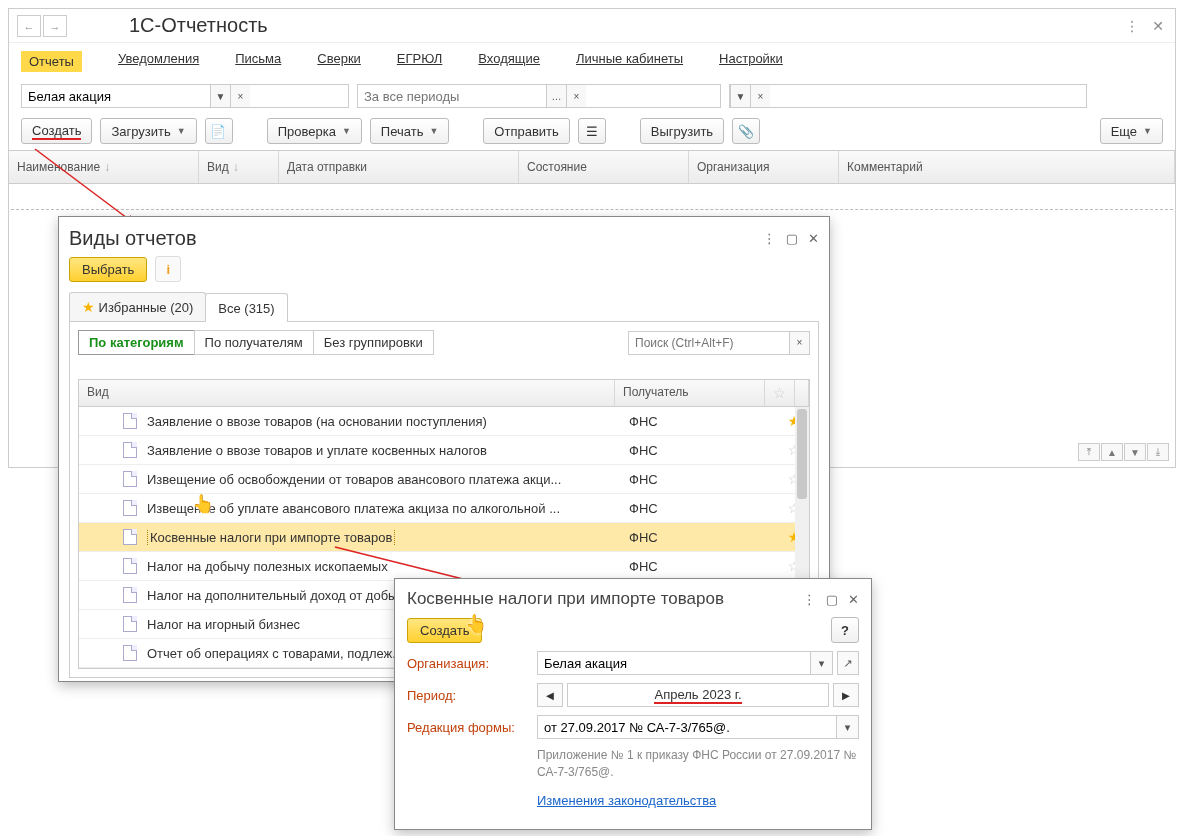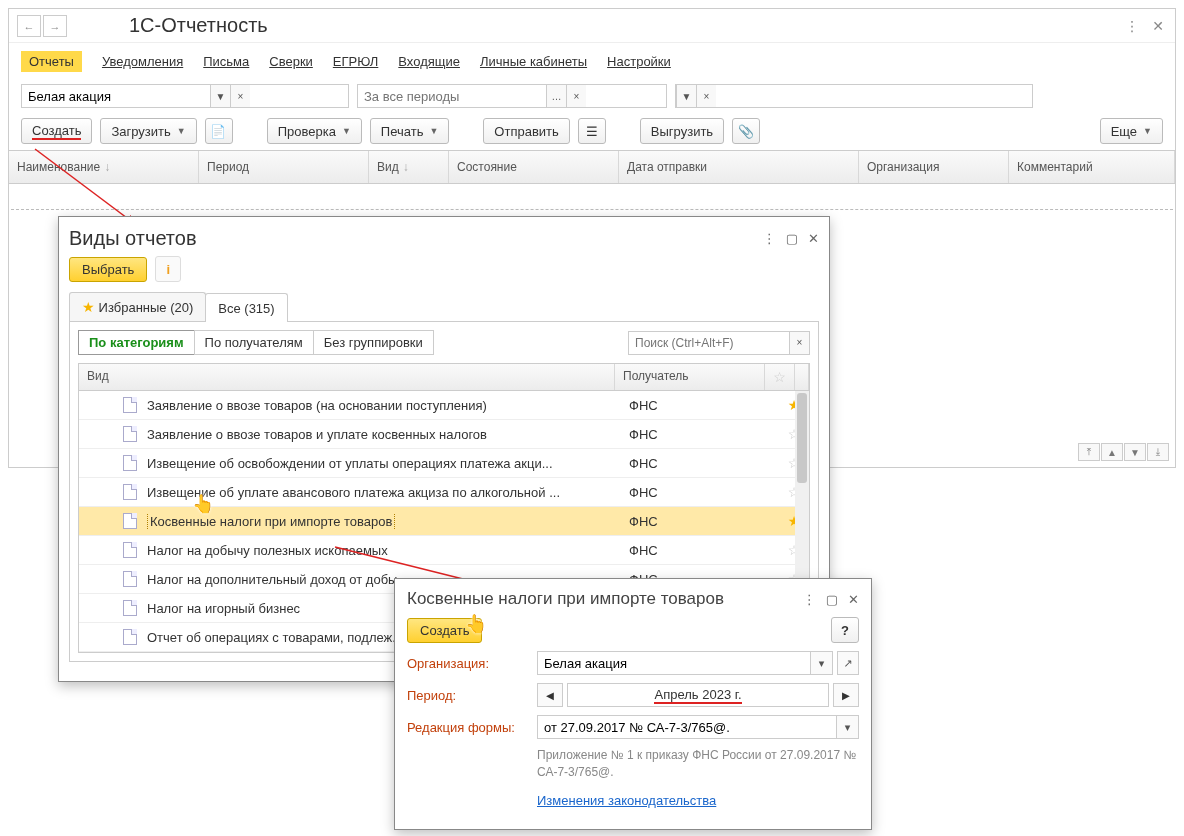--- a/index.html
+++ b/index.html
@@ -3,21 +3,21 @@
 <meta charset="utf-8">
 <style>
 * { box-sizing: border-box; margin: 0; padding: 0; }
 body { font-family: Arial, sans-serif; font-size: 13px; color: #333; background: #fff; position: relative; width: 1184px; height: 836px; overflow: hidden; }
 .main-window { position: absolute; left: 8px; top: 8px; width: 1168px; height: 460px; border: 1px solid #ccc; background: #fff; }
 .titlebar { display: flex; align-items: center; height: 34px; padding: 0 8px; border-bottom: 1px solid #eee; }
 .nav-btn { width: 24px; height: 22px; border: 1px solid #ccc; background: #fff; display: inline-flex; align-items: center; justify-content: center; margin-right: 2px; cursor: pointer; font-size: 11px; color: #888; }
 .title-txt { font-size: 20px; margin-left: 60px; }
 .title-right { margin-left: auto; display: flex; gap: 8px; align-items: center; }
 .iconbtn-sm { font-size: 14px; color: #888; cursor: pointer; width: 18px; text-align: center; }
-.tabs { display: flex; gap: 20px; padding: 8px 12px; align-items: center; }
+.tabs { display: flex; gap: 36px; padding: 8px 12px; }
 .tab-link { text-decoration: underline; color: #333; cursor: pointer; }
 .tab-active { background: #ffd94a; padding: 3px 8px; text-decoration: none; }
 .filter-row { display: flex; gap: 8px; padding: 4px 12px; }
 .combo { display: flex; border: 1px solid #ccc; height: 24px; align-items: center; flex: 0 0 auto; }
 .combo input { border: none; outline: none; padding: 0 6px; height: 22px; font-size: 13px; }
 .combo-btn { width: 20px; height: 22px; border-left: 1px solid #ccc; display: flex; align-items: center; justify-content: center; font-size: 10px; color: #555; cursor: pointer; background: #f8f8f8; }
 .toolbar-row { display: flex; gap: 8px; padding: 6px 12px; align-items: center; }
 .btn { height: 26px; border: 1px solid #bbb; background: linear-gradient(#fff,#f0f0f0); padding: 0 10px; display: inline-flex; align-items: center; cursor: pointer; border-radius: 3px; gap: 4px; }
 .btn-icon { width: 28px; padding: 0; justify-content: center; }
 .btn .caret { font-size: 9px; color: #666; margin-left: 2px; }
@@ -36,21 +36,21 @@
 .win-ctrls { margin-left: auto; display: flex; gap: 10px; align-items: center; font-size: 13px; color: #666; }
 .win-ctrls span { cursor: pointer; }
 .yellow-btn { background: linear-gradient(#ffe680,#ffd030); border: 1px solid #c9a400; padding: 4px 12px; border-radius: 3px; cursor: pointer; display: inline-flex; align-items: center; font-size: 13px; }
 .info-btn { width: 26px; height: 26px; border: 1px solid #ddd; border-radius: 3px; display: inline-flex; align-items: center; justify-content: center; color: #f0a020; font-weight: bold; background: #fafafa; }
 .tabstrip { display: flex; border-bottom: 1px solid #ccc; margin: 10px 10px 0 10px; }
 .tabstrip .tab { padding: 6px 12px; border: 1px solid #ccc; border-bottom: none; background: #f6f6f6; margin-right: -1px; display: flex; align-items: center; gap: 4px; cursor: pointer; border-radius: 3px 3px 0 0; }
 .tabstrip .tab.active { background: #fff; position: relative; top: 1px; }
 .star { color: #f7b500; font-size: 14px; }
 .star-grey { color: #ccc; font-size: 14px; }
 .inner-box { margin: 0 10px 10px 10px; border: 1px solid #ccc; border-top: none; padding: 8px; }
-.mode-row { display: flex; gap: 0; align-items: center; margin-bottom: 8px; }
+.mode-row { display: flex; gap: 0; align-items: center; margin-bottom: 24px; }
 .mode-btn { border: 1px solid #ccc; padding: 4px 10px; background: #fff; cursor: pointer; }
 .mode-btn.active { color: #1a8f1a; font-weight: bold; border-color: #999; }
 .mode-btn + .mode-btn { margin-left: -1px; }
 .search-box { margin-left: auto; display: flex; border: 1px solid #ccc; }
 .search-box input { border: none; outline: none; padding: 3px 6px; width: 160px; font-size: 12px; }
 .list-head { display: flex; background: linear-gradient(#fafafa,#ececec); border: 1px solid #ccc; }
 .lh { padding: 5px 8px; border-right: 1px solid #d8d8d8; font-size: 12px; color: #555; }
 .list-body { border: 1px solid #ccc; border-top: none; max-height: 290px; overflow: hidden; position: relative; }
 .row { display: flex; align-items: center; height: 29px; border-bottom: 1px solid #eee; padding-left: 44px; cursor: pointer; }
 .row .doc-icon { width: 14px; height: 16px; border: 1px solid #aac; background: #fff; margin-right: 10px; position: relative; flex-shrink: 0; }
@@ -101,21 +101,21 @@
     <span class="tab-link">Входящие</span>
     <span class="tab-link">Личные кабинеты</span>
     <span class="tab-link">Настройки</span>
   </div>
   <div class="filter-row">
     <div class="combo" style="width:328px">
       <input value="Белая акация" style="">
       <div class="combo-btn">▼</div>
       <div class="combo-btn">×</div>
     </div>
-    <div class="combo" style="width:310px">
+    <div class="combo" style="width:364px">
       <input style="color: rgb(170, 170, 170);" placeholder="За все периоды">
       <div class="combo-btn">…</div>
       <div class="combo-btn">×</div>
     </div>
     <div class="combo" style="width:358px">
       <div class="combo-btn">▼</div>
       <div class="combo-btn">×</div>
     </div>
   </div>
   <div class="toolbar-row">
@@ -150,32 +150,29 @@
     <div class="btn">
         <span>Еще</span>
         <span class="caret">▼</span>
       </div>
   </div>
   <div class="grid-head">
     <div class="gh" style="width:190px">
         <span>Наименование</span>
         <span style="color:#aaa">↓</span>
       </div>
-    <div class="gh" style="width:170px">
-        <span>Период</span>
-      </div>
     <div class="gh" style="width:80px">
         <span>Вид</span>
         <span style="color:#aaa">↓</span>
       </div>
+    <div class="gh" style="width:240px">
+        <span>Дата отправки</span>
+      </div>
     <div class="gh" style="width:170px">
         <span>Состояние</span>
-      </div>
-    <div class="gh" style="width:240px">
-        <span>Дата отправки</span>
       </div>
     <div class="gh" style="width:150px">
         <span>Организация</span>
       </div>
     <div class="gh" style="flex:1">
         <span>Комментарий</span>
       </div>
   </div>
   <div class="grid-body"></div>
   <div class="scroller-bar">
@@ -243,21 +240,21 @@
           <div class="fav"><span class="star">★</span></div>
         </div>
         <div class="row">
           <div class="doc-icon"></div>
           <div class="name">Заявление о ввозе товаров и уплате косвенных налогов</div>
           <div class="recv">ФНС</div>
           <div class="fav"><span class="star-grey">☆</span></div>
         </div>
         <div class="row">
           <div class="doc-icon"></div>
-          <div class="name">Извещение об освобождении от уплаты операциях платежа акци...</div>
+          <div class="name">Извещение об освобождении от товаров авансового платежа акци...</div>
           <div class="recv">ФНС</div>
           <div class="fav"><span class="star-grey">☆</span></div>
         </div>
         <div class="row">
           <div class="doc-icon"></div>
           <div class="name">Извещение об уплате авансового платежа акциза по алкогольной ...</div>
           <div class="recv">ФНС</div>
           <div class="fav"><span class="star-grey">☆</span></div>
         </div>
         <div class="row sel">

